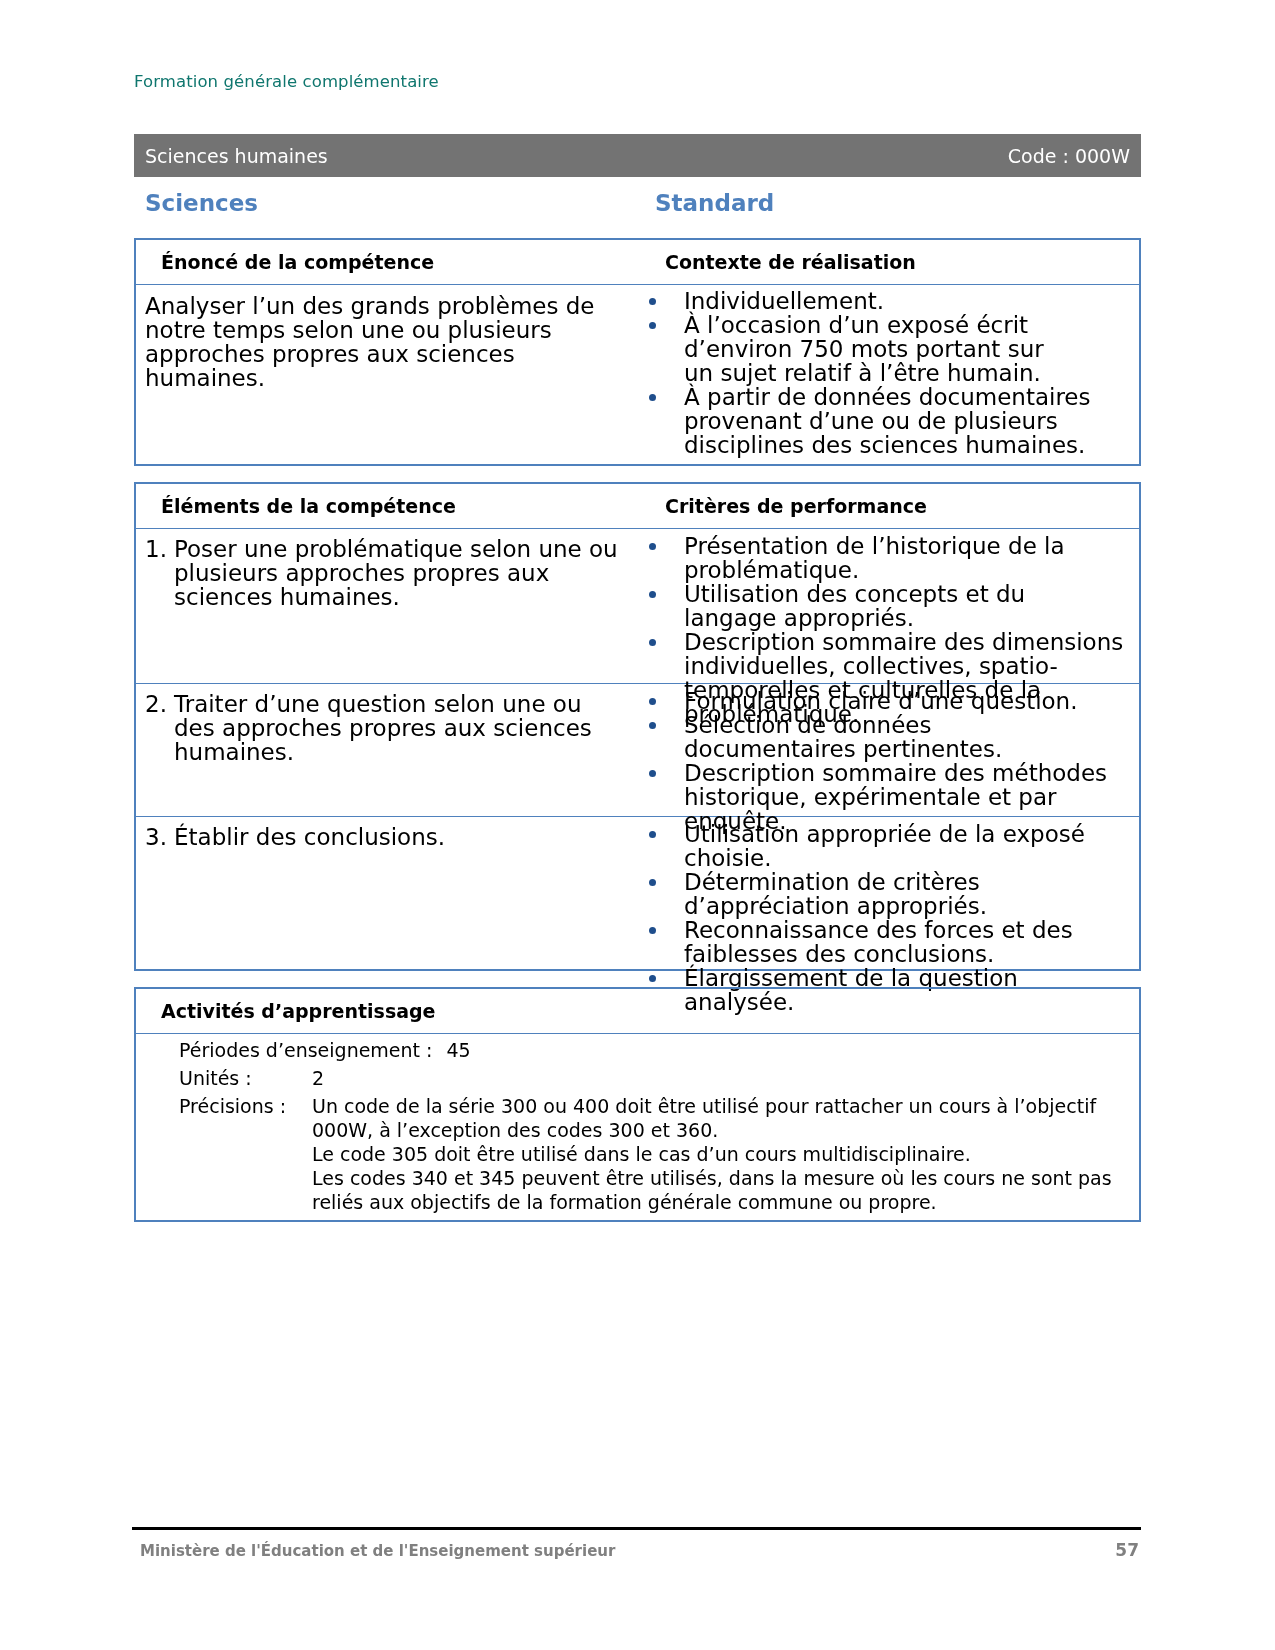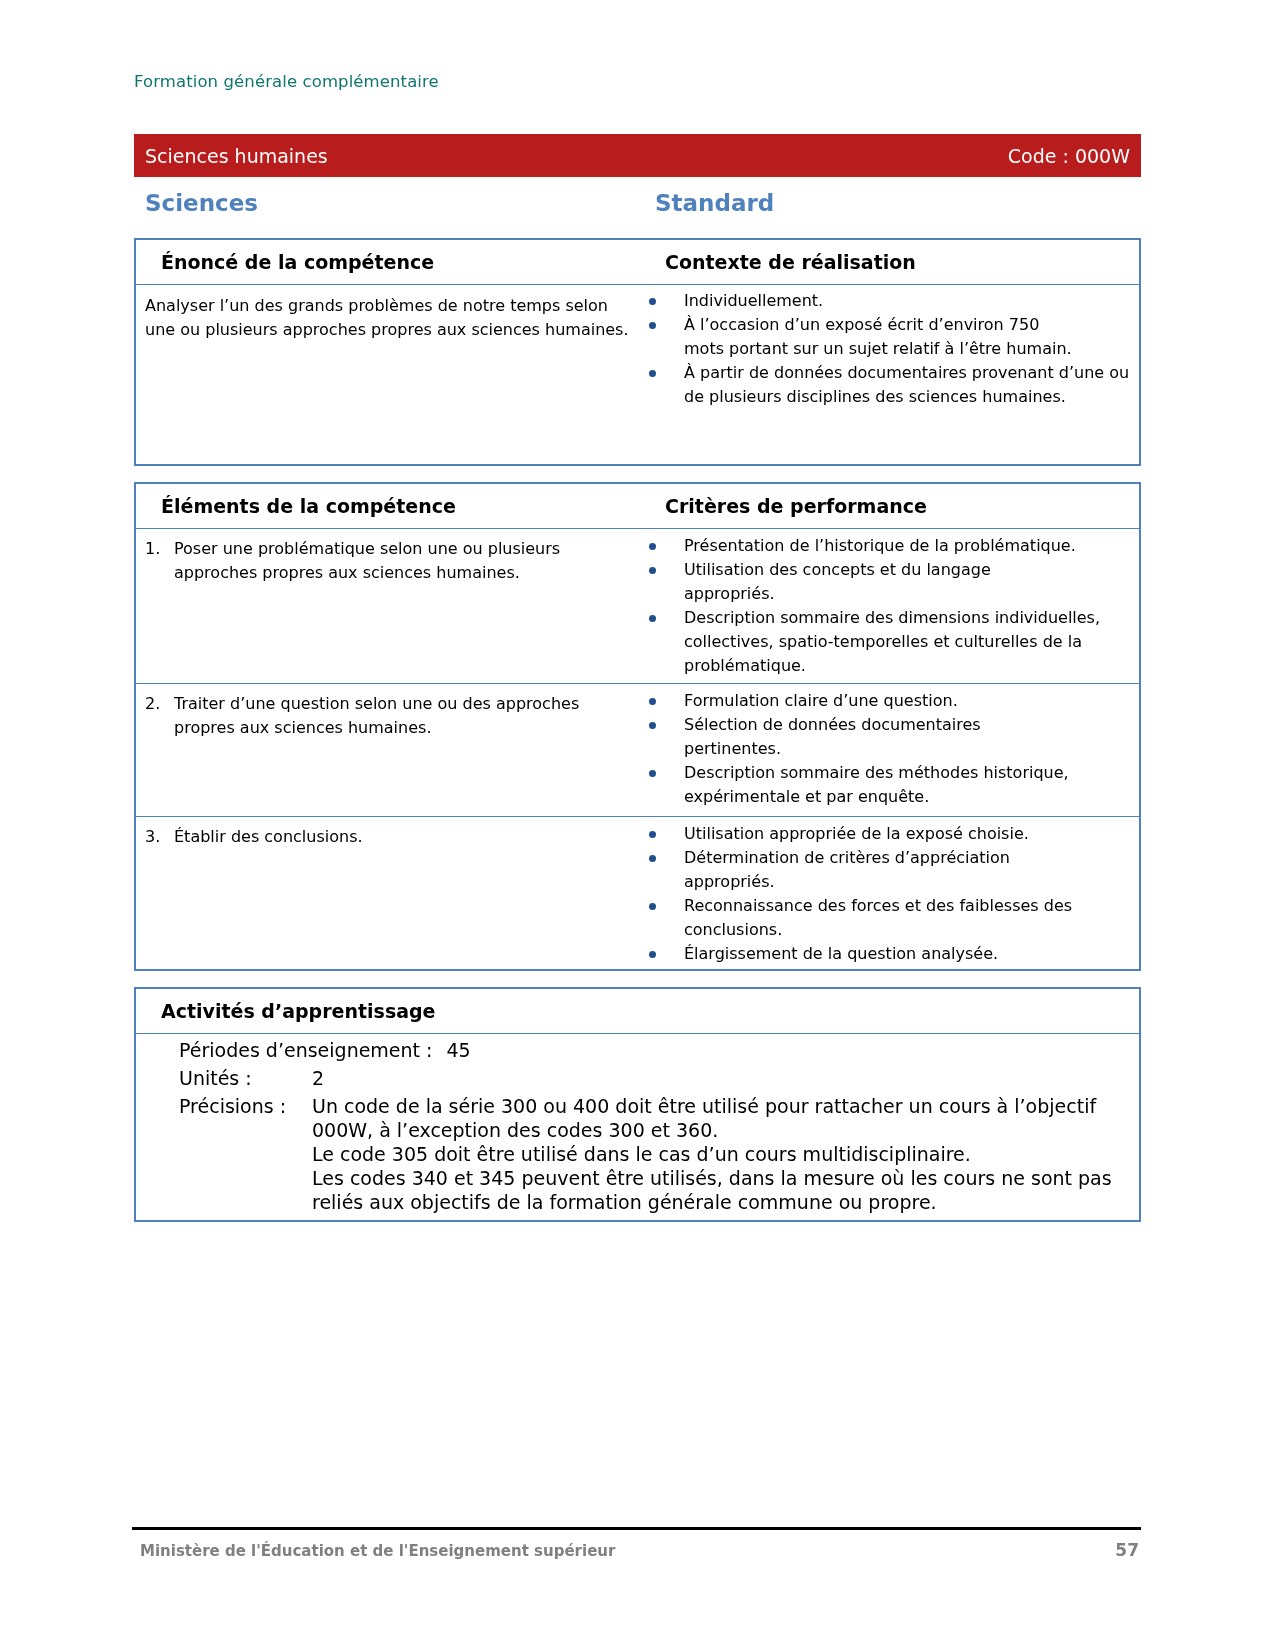--- a/index.html
+++ b/index.html
@@ -1,24 +1,24 @@
 <!DOCTYPE html>
 <html><head>
 <meta charset="utf-8">
 <style>
   html,body{margin:0;padding:0;background:#fff;}
   body{width:1275px;height:1650px;position:relative;font-family:"DejaVu Sans","Liberation Sans",sans-serif;color:#000;overflow:hidden;}
   .running-head{position:absolute;left:134px;top:72px;font-size:16.5px;color:#0f766e;letter-spacing:0.1px;}
-  .band{position:absolute;left:134px;top:134px;width:1007px;height:43px;background:#b91c1c;color:#fff;font-size:19px;display:flex;align-items:center;justify-content:space-between;box-sizing:border-box;padding:0 11px;}
+  .band{position:absolute;left:134px;top:134px;width:1007px;height:43px;background:#737373;color:#fff;font-size:19px;display:flex;align-items:center;justify-content:space-between;box-sizing:border-box;padding:0 11px;}
   .sect-title{position:absolute;top:190px;font-size:23px;font-weight:bold;color:#4f81bd;}
   .box{position:absolute;left:134px;width:1007px;border:2.5px solid #4f81bd;box-sizing:border-box;}
   .hdr{display:flex;height:44px;border-bottom:1px solid #4f81bd;align-items:center;font-weight:bold;font-size:19px;}
   .hdr .c1{padding-left:25px;width:494px;}
   .hdr .c2{padding-left:10px;}
-  .row{display:flex;font-size:16px;line-height:24px;box-sizing:border-box;}
+  .row{display:flex;font-size:23px;line-height:24px;box-sizing:border-box;}
   .row + .row{border-top:1px solid #4f81bd;}
   .row .left{width:503px;padding:8px 0 0 9px;box-sizing:border-box;}
   .row .right{flex:1;padding:5px 4px 0 0;box-sizing:border-box;}
   ul.bul{list-style:none;margin:0;padding:0;}
   ul.bul li{position:relative;padding-left:45px;}
   ul.bul li .dot{position:absolute;left:10px;top:9px;width:7px;height:7px;border-radius:50%;background:#1f4e8c;}
   .num{display:flex;}
   .num .n{width:29px;flex:none;}
   .act-body{font-size:19px;line-height:24px;padding:4px 9px 10px 9px;margin-left:34px;}
   .act-line{display:flex;margin-bottom:4px;}

